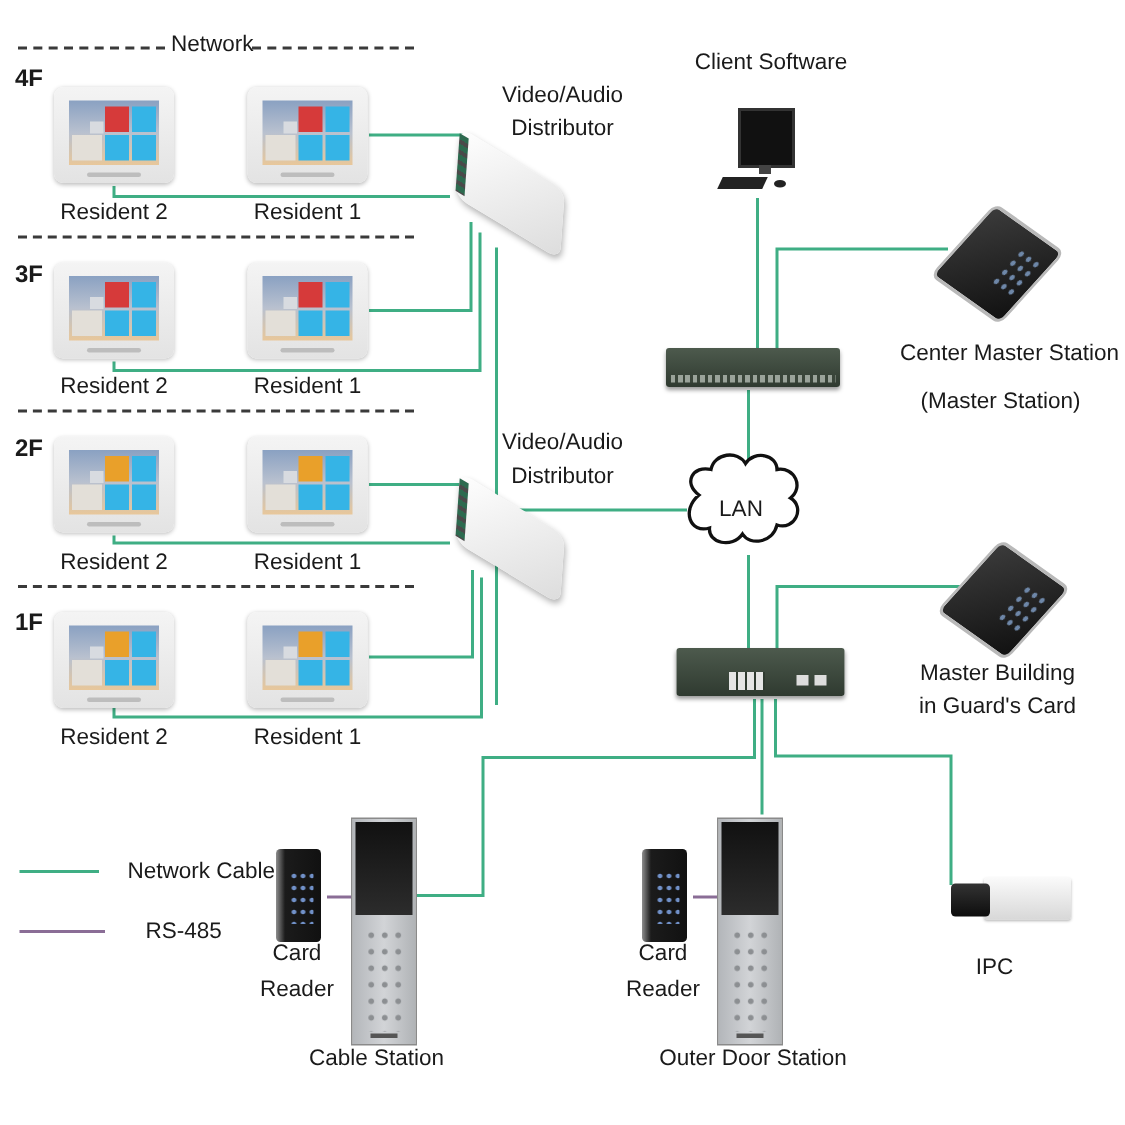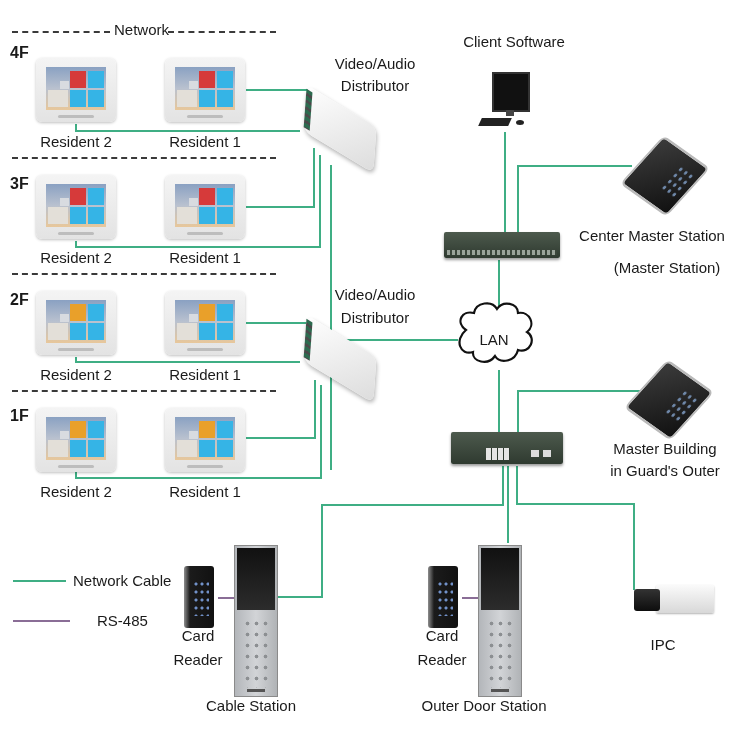--- a/index.html
+++ b/index.html
@@ -243,38 +243,38 @@
     <div class="mouse"></div>
 </div>
 
 <div class="switch" style="left:444px; top:232px; width:116px; height:26px;">
     <div class="front"></div>
   </div>
 
 <div class="master" style="left:632px; top:148px;">
     <div class="keys"></div>
   </div>
-<div class="lbl c" style="left:652px; top:225px;">Center Master Station</div>
+<div class="lbl c" style="left:673px; top:225px;">Center Master Station</div>
 <div class="lbl c" style="left:667px; top:257px;">(Master Station)</div>
 
 <div class="lbl c" style="left:494px; top:329px;">LAN</div>
 
 <div class="switch" style="left:451px; top:432px; width:112px; height:32px;">
   <div style="position:absolute; left:35px; top:16px; width:24px; height:12px; background:repeating-linear-gradient(90deg,#e5e5e5 0 5px,#2f3a30 5px 6px);"></div>
   <div style="position:absolute; left:80px; top:18px; width:8px; height:7px; background:#ddd;"></div>
   <div style="position:absolute; left:92px; top:18px; width:8px; height:7px; background:#ddd;"></div>
 </div>
 
 <div class="master" style="left:636px; top:372px;">
     <div class="keys"></div>
   </div>
 <div class="lbl c" style="left:665px; top:438px;">Master Building</div>
-<div class="lbl c" style="left:665px; top:460px;">in Guard's Outer</div>
-
-<div class="lbl" style="left:73px; top:570px;text-align:center;">Network Cable</div>
+<div class="lbl c" style="left:665px; top:460px;">in Guard's Card</div>
+
+<div class="lbl" style="left:85px; top:570px;text-align:center;">Network Cable</div>
 <div class="lbl" style="left:97px; top:610px;">RS-485</div>
 
 <div class="reader" style="left:184px; top:566px;">
     <div class="keys"></div>
   </div>
 <div class="door" style="left:234px; top:545px; height:150px;">
   <div class="glass"></div>
     <div class="pad"></div>
     <div class="logo"></div>
 </div>
@@ -285,19 +285,19 @@
 <div class="reader" style="left:428px; top:566px;">
     <div class="keys"></div>
   </div>
 <div class="door" style="left:478px; top:545px; height:150px;">
   <div class="glass"></div>
     <div class="pad"></div>
     <div class="logo"></div>
 </div>
 <div class="lbl c" style="left:442px; top:625px;">Card</div>
 <div class="lbl c" style="left:442px; top:649px;">Reader</div>
-<div class="lbl c" style="left:484px; top:695px;">Outer Door Station</div>
+<div class="lbl c" style="left:502px; top:695px;">Outer Door Station</div>
 
 <div class="dev camera" style="left:634px; top:583px; width:84px; height:34px;">
   <div class="body"></div>
     <div class="lens"></div>
 </div>
 <div class="lbl c" style="left:663px; top:634px;">IPC</div>
 
 </body></html>

